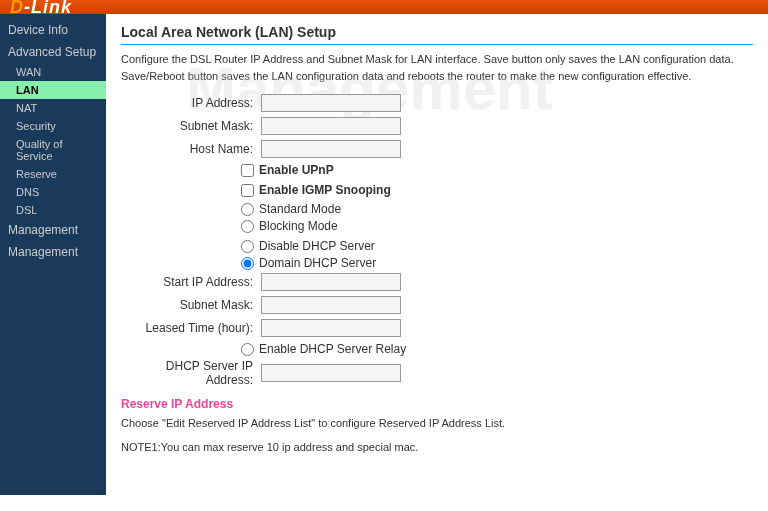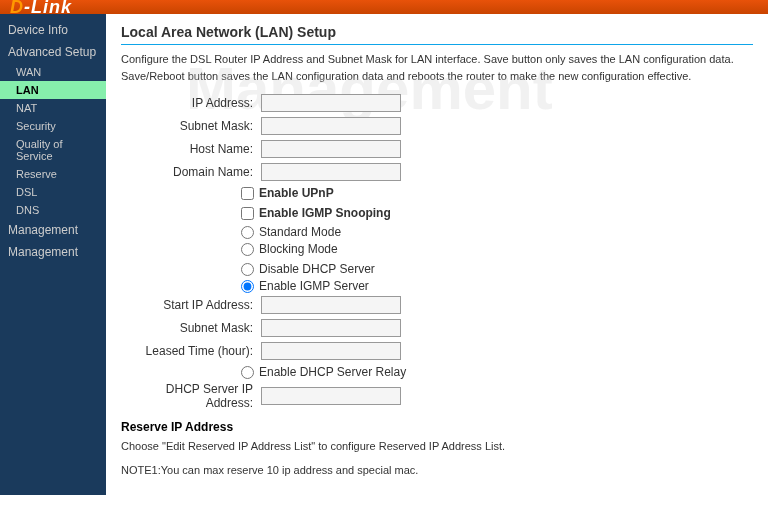--- a/index.html
+++ b/index.html
@@ -140,21 +140,21 @@
     .section-break { margin: 6px 0; }
 
     .reserve-section {
       margin-top: 10px;
       position: relative;
       z-index: 1;
     }
     .reserve-section h3 {
       font-size: 12px;
       font-weight: bold;
-      color: #000000;
+      color: #ec4899;
       margin-bottom: 4px;
     }
     .reserve-section .note {
       font-size: 11px;
       color: #333;
       line-height: 1.6;
       margin-bottom: 6px;
     }
   </style>
 </head>
@@ -170,22 +170,22 @@
 
   <div id="sidebar">
     <div class="sidebar-section">Device Info</div>
     <div class="sidebar-section">Advanced Setup</div>
     <div class="sidebar-item">WAN</div>
     <div class="sidebar-item active">LAN</div>
     <div class="sidebar-item">NAT</div>
     <div class="sidebar-item">Security</div>
     <div class="sidebar-item">Quality of Service</div>
     <div class="sidebar-item">Reserve</div>
+    <div class="sidebar-item">DNS</div>
     <div class="sidebar-item">DSL</div>
-    <div class="sidebar-item">DNS</div>
     <div class="sidebar-section">Management</div>
     <div class="sidebar-section">Management</div>
   </div>
 
   <div id="main">
     <div id="watermark">Management</div>
 
     <h2 class="page-title">Local Area Network (LAN) Setup</h2>
     <p class="description">Configure the DSL Router IP Address and Subnet Mask for LAN interface.  Save button only saves the LAN configuration data.  Save/Reboot button saves the LAN configuration data and reboots the router to make the new configuration effective.</p>
 
@@ -197,24 +197,20 @@
     <div class="form-row">
       <label>Subnet Mask:</label>
       <input type="text" value="" style="">
     </div>
 
     <div class="form-row">
       <label>Host Name:</label>
       <input type="text" value="" style="">
     </div>
 
-    <div class="form-row">
-      <label>Domain Name:</label>
-      <input type="text" value="" style="">
-    </div>
 
     <div class="checkbox-row">
       <input type="checkbox" id="upnp" style="">
       <label for="upnp">Enable UPnP</label>
     </div>
 
     <div class="section-break"></div>
 
     <div class="checkbox-row">
       <input type="checkbox" id="igmp" style="">
@@ -233,21 +229,21 @@
 
     <div class="section-break"></div>
 
     <div class="radio-row">
       <input type="radio" name="dhcp_mode" id="disable_dhcp" style="">
       <label for="disable_dhcp">Disable DHCP Server</label>
     </div>
 
     <div class="radio-row">
       <input type="radio" name="dhcp_mode" id="enable_dhcp" checked="" style="">
-      <label for="enable_dhcp">Enable IGMP Server</label>
+      <label for="enable_dhcp">Domain DHCP Server</label>
     </div>
 
     <div class="form-row">
       <label>Start IP Address:</label>
       <input type="text" value="" style="">
     </div>
 
 
     <div class="form-row">
       <label>Subnet Mask:</label>

